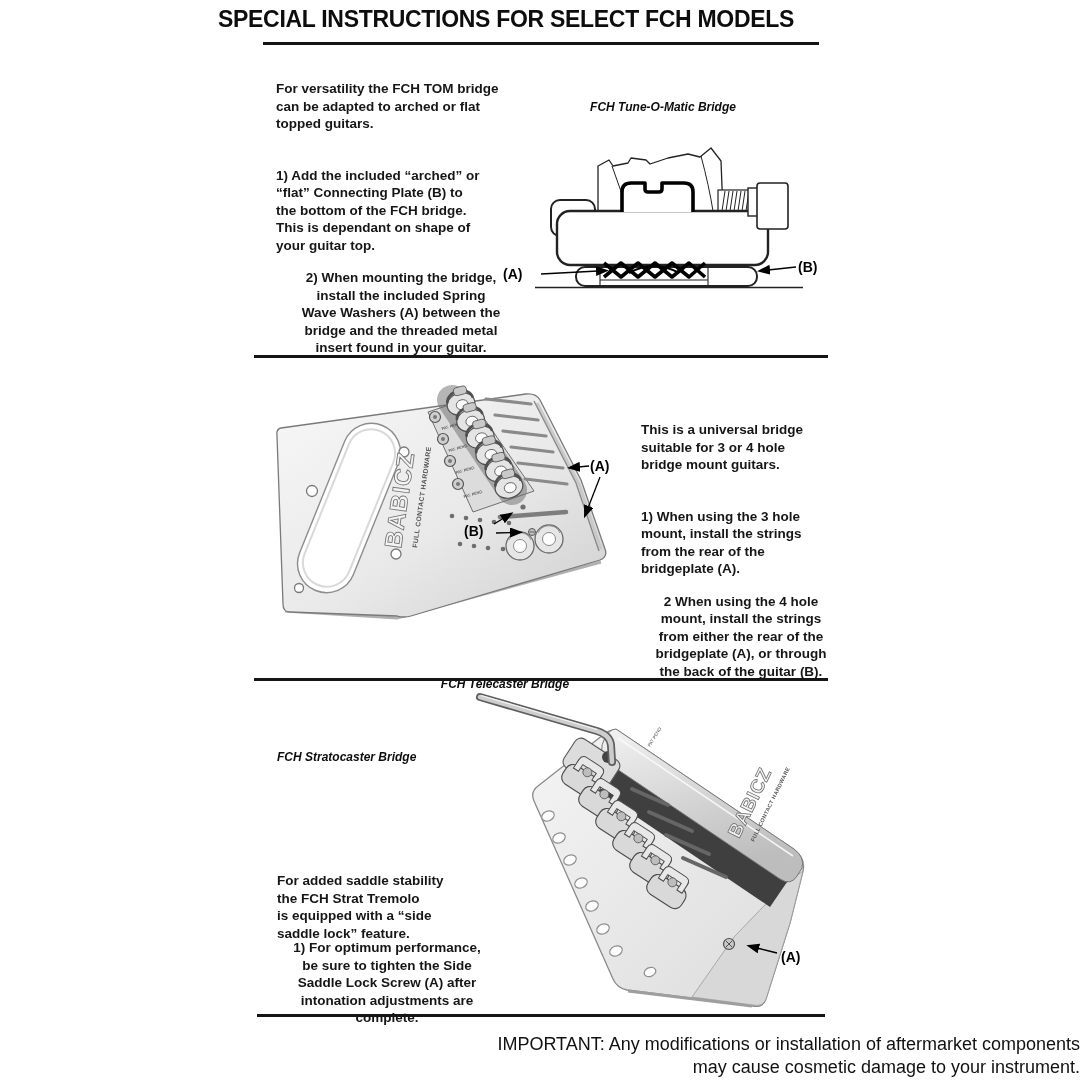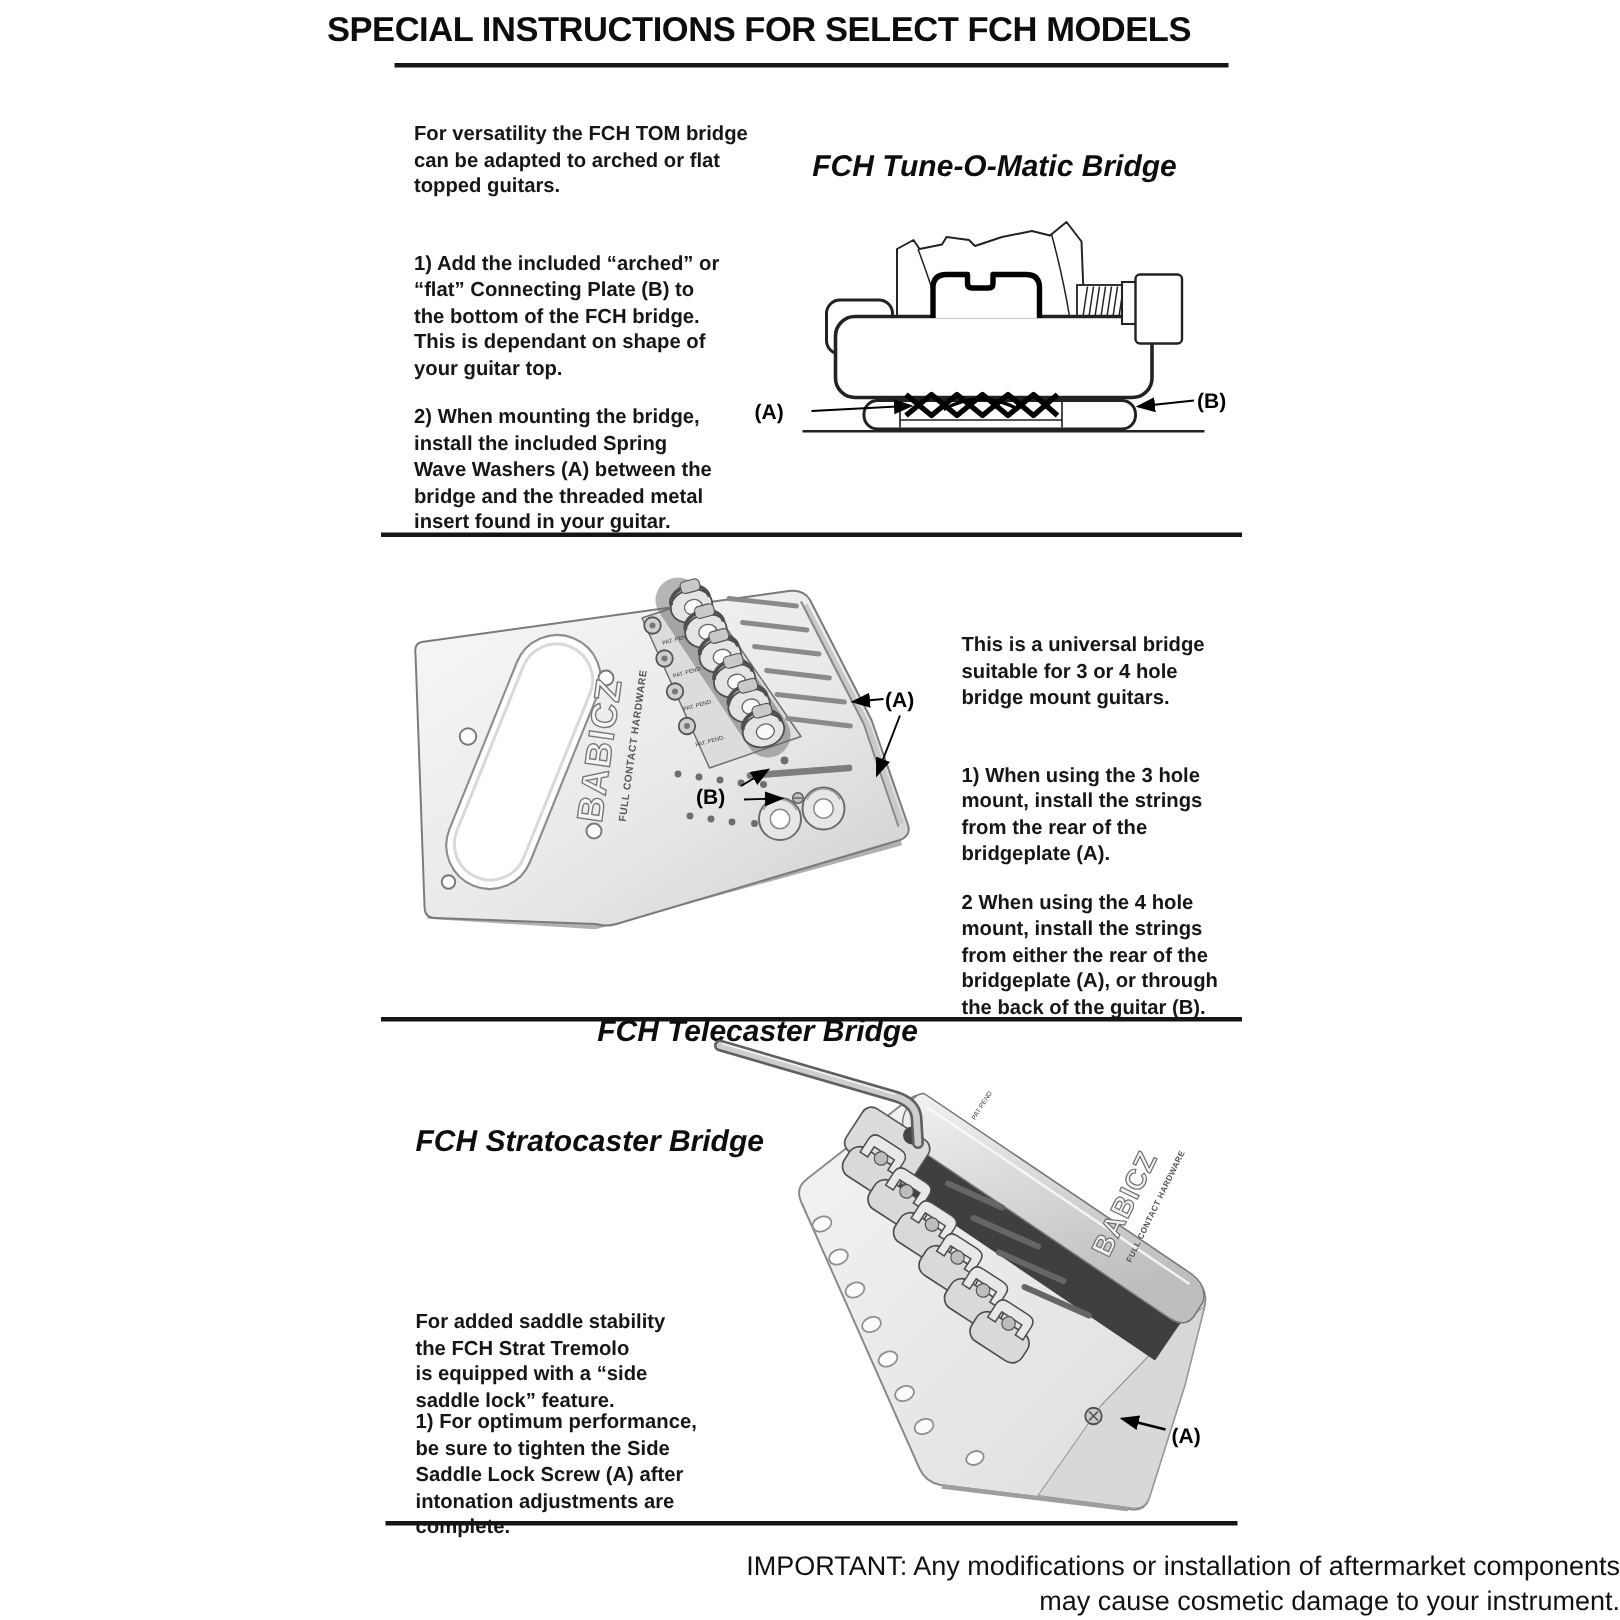--- a/index.html
+++ b/index.html
@@ -13,23 +13,23 @@
     top:6px;left:0;width:1012px;text-align:center;
     font-size:23px;font-weight:bold;letter-spacing:-0.3px;color:#0d0d0d;
   }
   .rule{background:#151515;height:2.5px;}
   .body-text{
     font-size:13.5px;font-weight:bold;line-height:17.5px;color:#161616;
     white-space:nowrap;
   }
   .body-text p{margin:0 0 15px 0;}
   .body-text p.gap-lg{margin-bottom:34px;margin-top:17px;}
-  .body-text p:last-child{margin-bottom:0;}
+  .body-text p:last-child{margin-bottom:0;text-align:center;}
   .caption{
-    font-size:20px;font-weight:bold;font-style:italic;color:#0d0d0d;
+    font-size:12px;font-weight:bold;font-style:italic;color:#0d0d0d;
     text-align:center;white-space:nowrap;
   }
   .caption.left-align{text-align:left;}
   #footer-text{
     top:1033px;left:0;width:1080px;text-align:right;
     font-size:18px;font-weight:normal;line-height:22.5px;color:#111;
   }
   svg text{font-family:"Liberation Sans","DejaVu Sans",sans-serif;}
   .diagram-label{font-size:14px;font-weight:bold;fill:#000;}
 </style>

